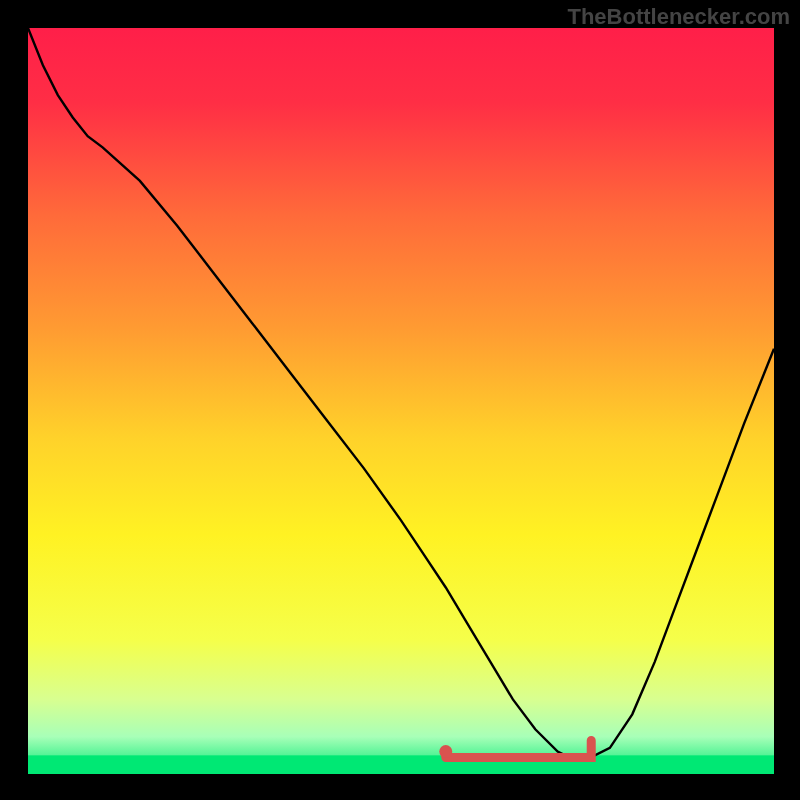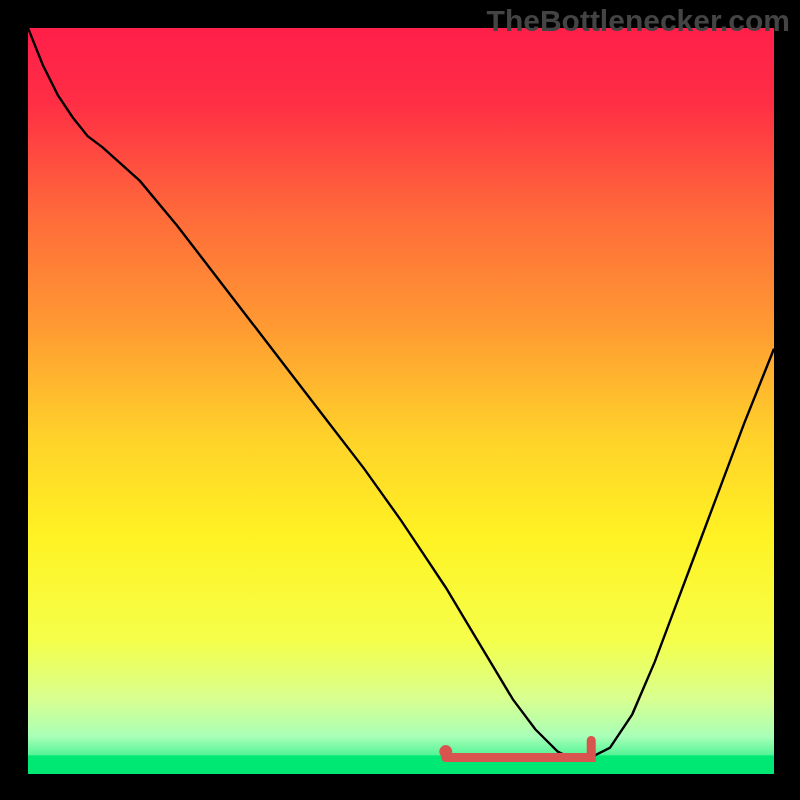--- a/index.html
+++ b/index.html
@@ -9,21 +9,21 @@
     width: 800px;
     height: 800px;
     position: relative;
     font-family: Arial, sans-serif;
   }
   .watermark {
     position: absolute;
     top: 4px;
     right: 10px;
     color: #444;
-    font-size: 30px;
+    font-size: 22px;
     font-weight: bold;
     z-index: 10;
   }
   .plot-area {
     position: absolute;
     left: 28px;
     top: 28px;
     width: 746px;
     height: 746px;
   }

